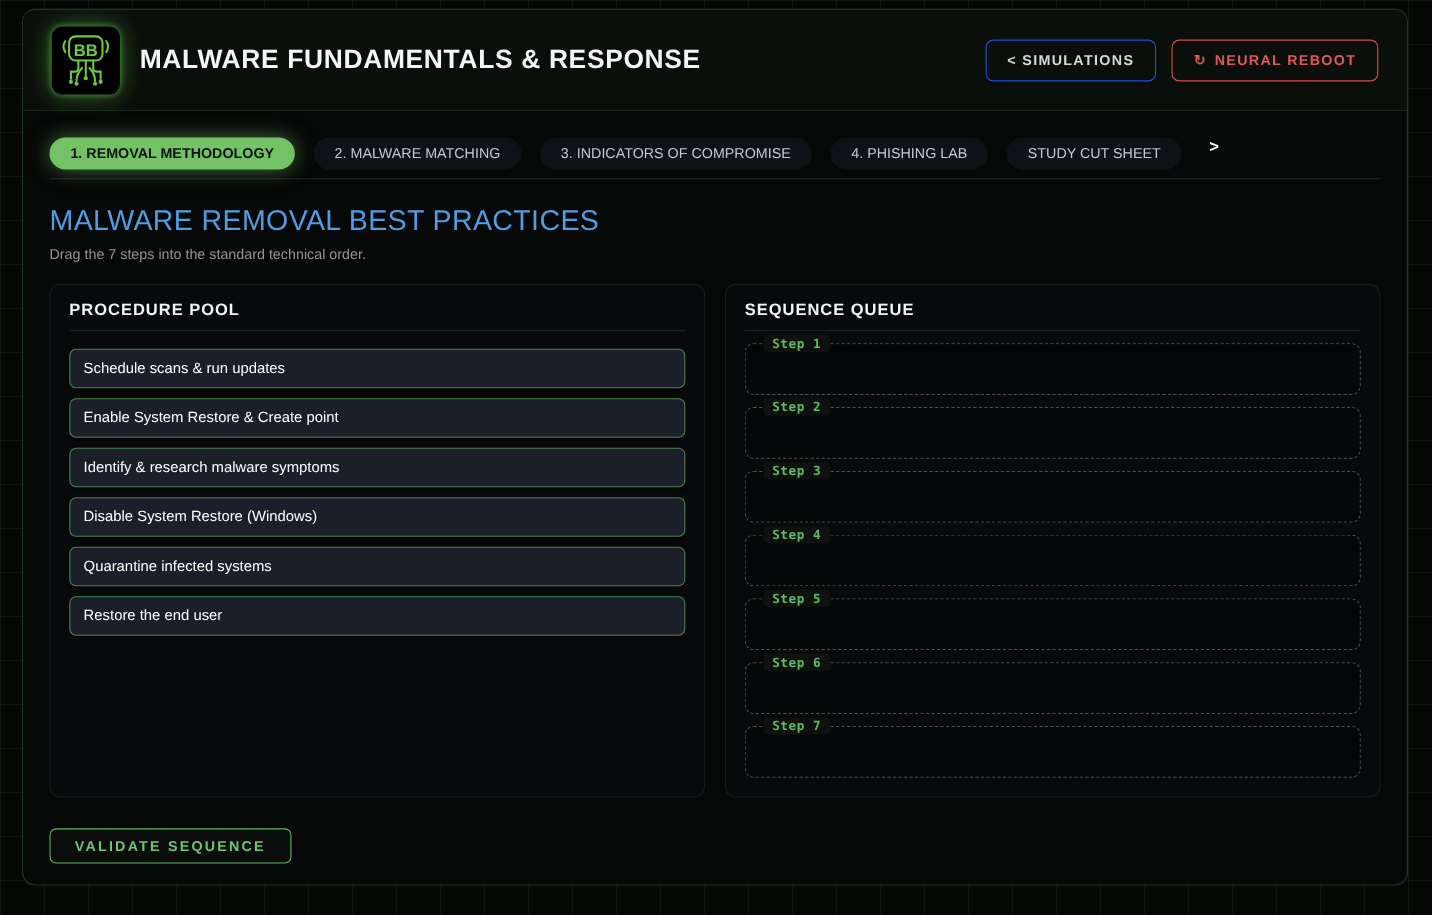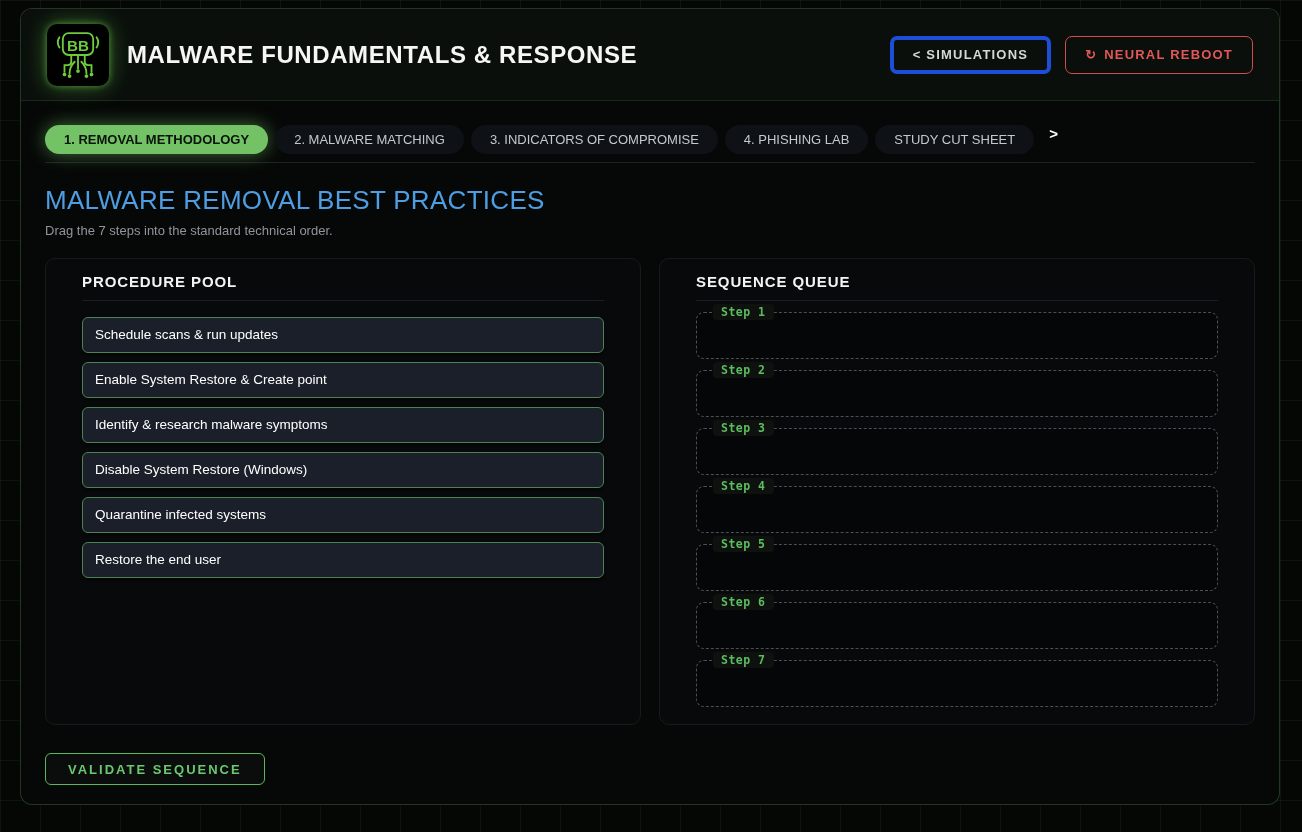--- a/index.html
+++ b/index.html
@@ -57,26 +57,26 @@
     padding: 0 19px;
     border-radius: 7px;
     background: transparent;
     font-family: "Liberation Sans", sans-serif;
     font-size: 13px;
     font-weight: bold;
     letter-spacing: 1.2px;
     cursor: pointer;
     white-space: nowrap;
   }
-  .btn-simulations { border: 4px solid #1d4ed8; color: #d3d9d6; }
+  .btn-simulations { border: 1px solid #1d4ed8; color: #d3d9d6; }
   .btn-reboot { border: 1px solid #cf4d4d; color: #e25757; }
   .btn-reboot .reboot-glyph { margin-right: 7px; font-weight: bold; }
   
   .content { padding: 24px; box-sizing: border-box; }
-  .tab-row { display: flex; align-items: flex-end; gap: 7px; }
+  .tab-row { display: flex; align-items: flex-end; gap: 17px; }
   .tab {
     height: 29px; line-height: 29px;
     padding: 0 19px;
     border-radius: 15px;
     background: #0e1116;
     color: #c3c9cf;
     font-size: 13px;
     font-weight: 500;
     white-space: nowrap;
     cursor: pointer;
@@ -106,21 +106,21 @@
   }
   .section-sub { margin-top: 7px; color: #8f959b; font-size: 13px; }
   
   .panels { display: flex; gap: 18px; margin-top: 20px; }
   .panel {
     flex: 1;
     height: 467px;
     background: #08090b;
     border: 1px solid #17191d;
     border-radius: 10px;
-    padding: 14px 36px;
+    padding: 14px 17px;
     box-sizing: border-box;
   }
   .panel-title {
     color: #f2f4f6;
     font-size: 15px;
     font-weight: 600;
     letter-spacing: 0.9px;
   }
   .panel-divider { height: 1px; background: #1b1e22; margin-top: 10px; }
   .pool-list { margin-top: 16px; }

